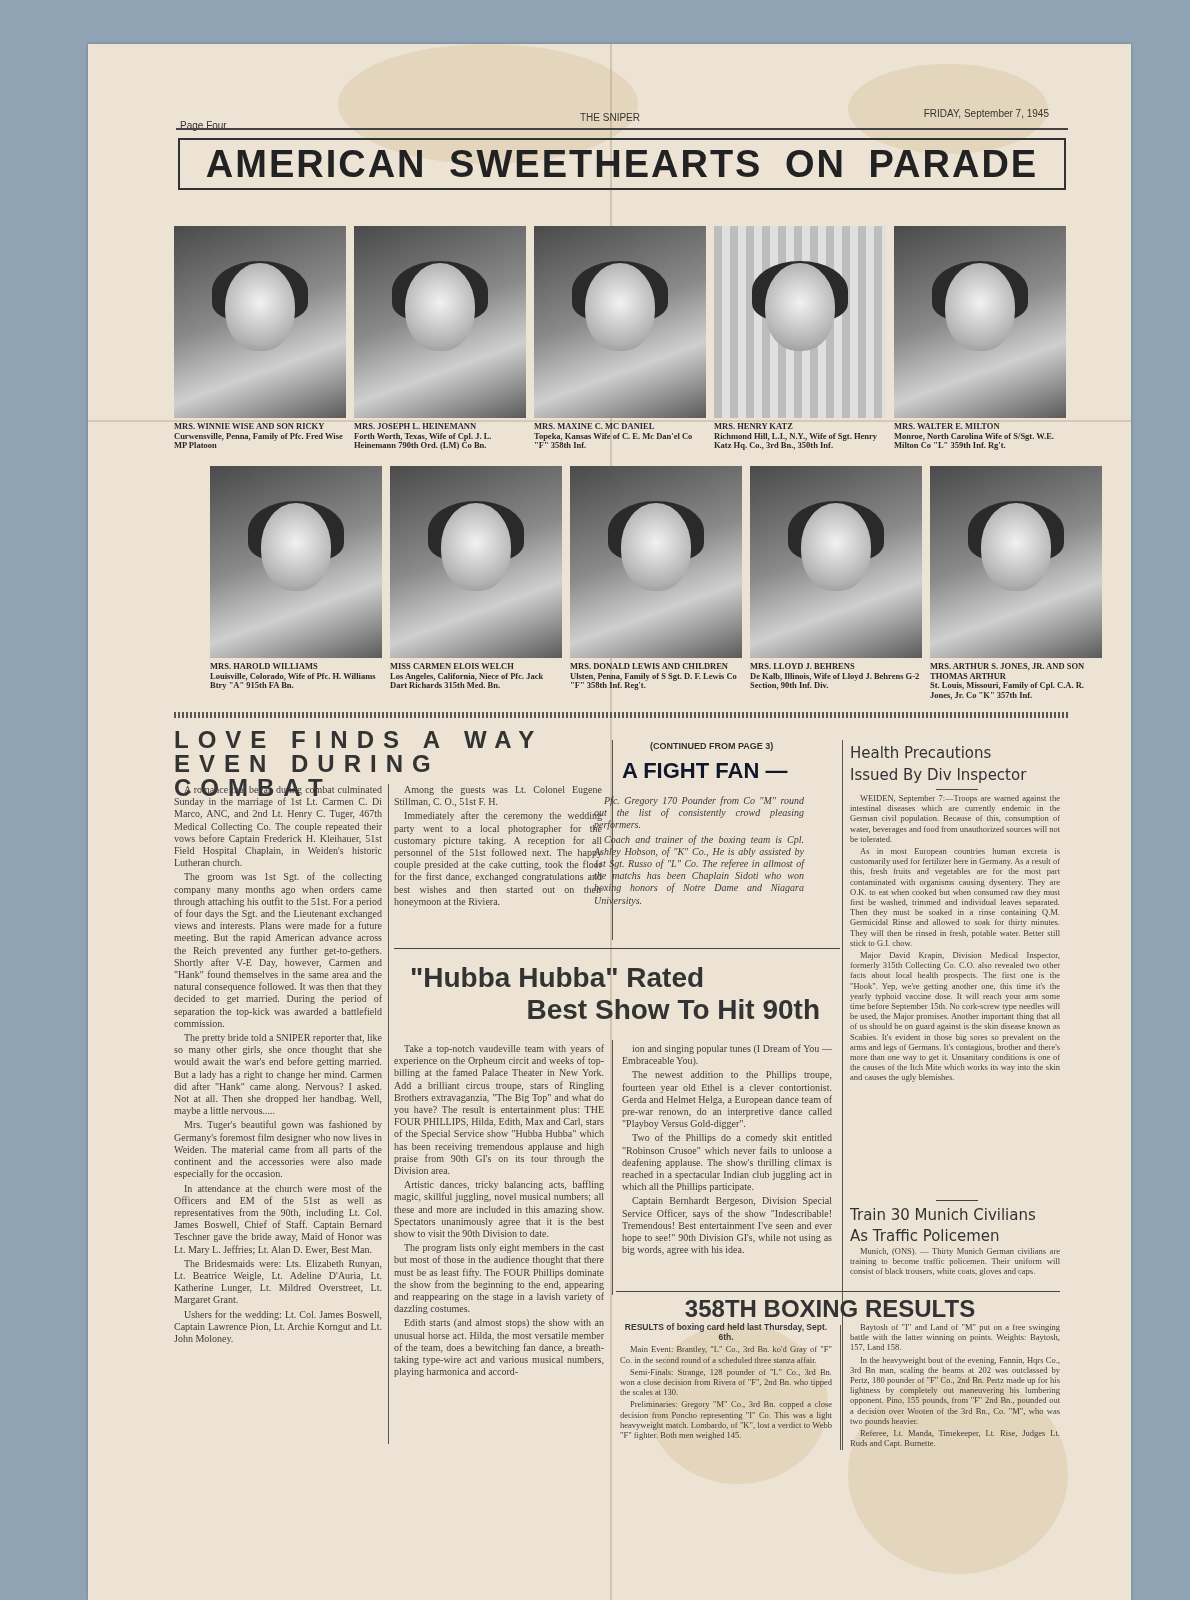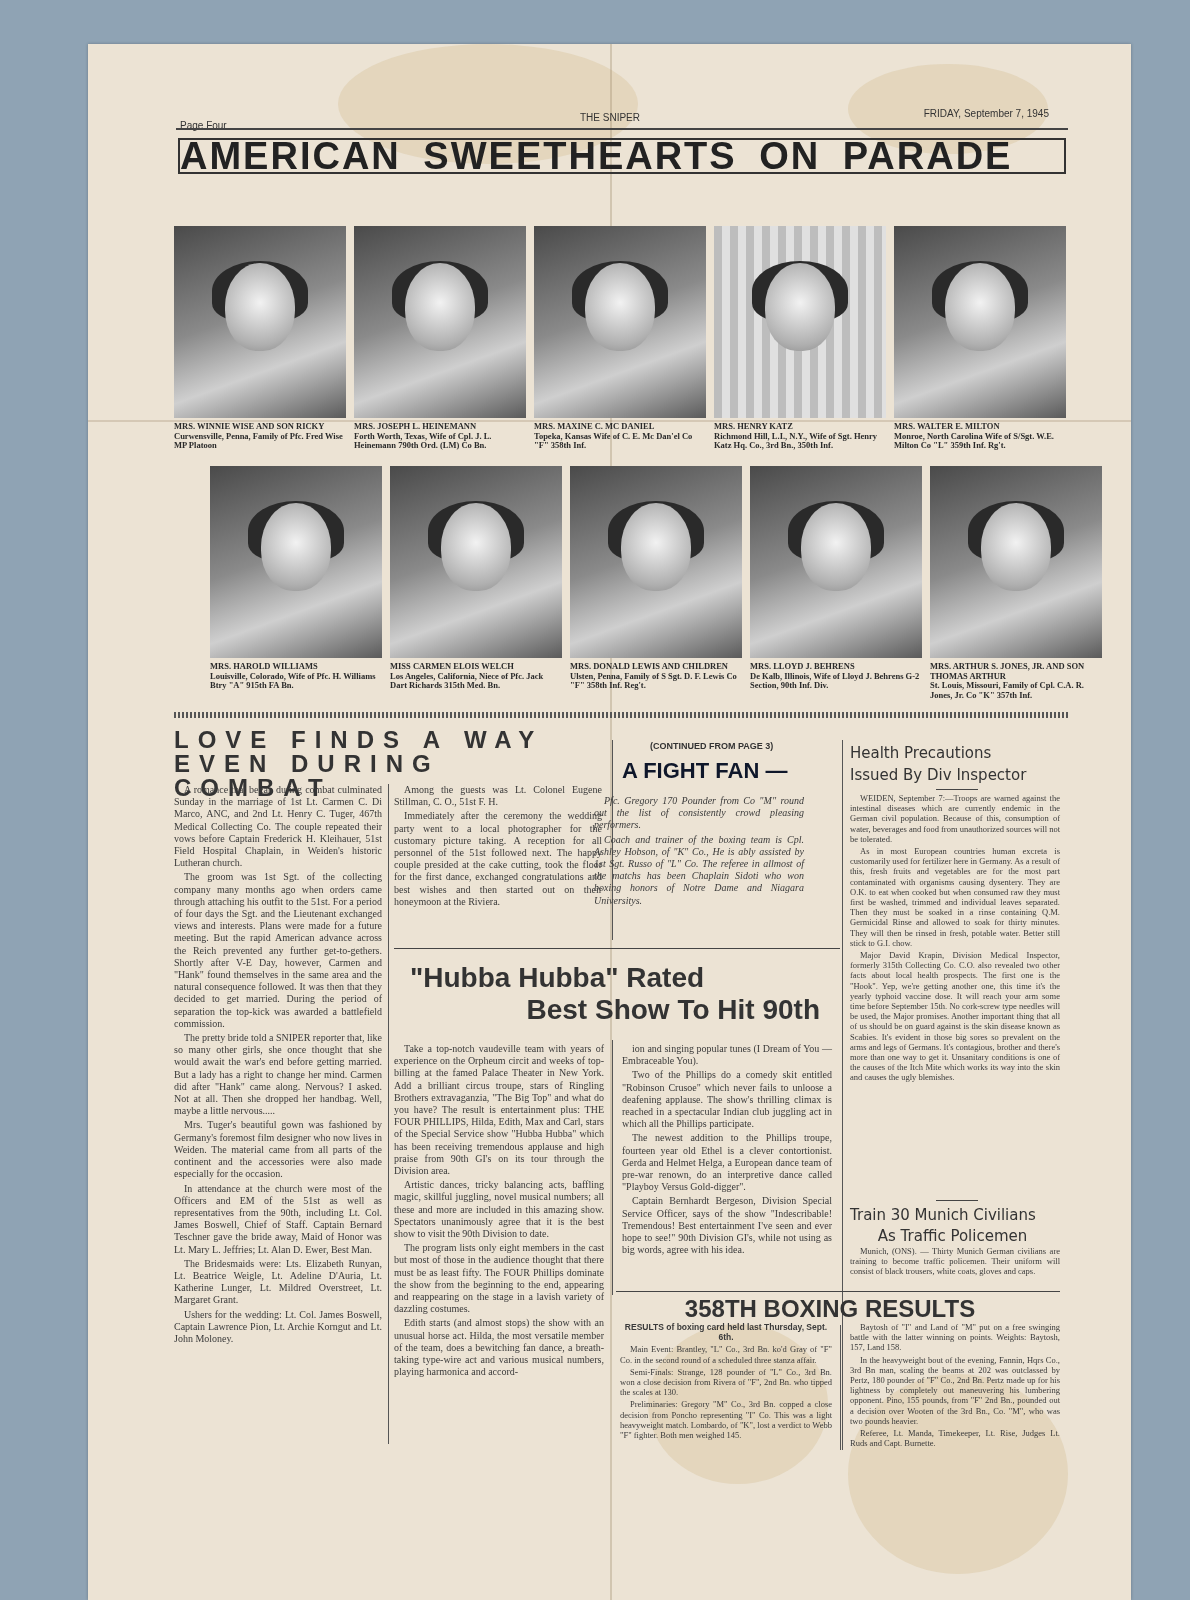--- a/index.html
+++ b/index.html
@@ -18,23 +18,23 @@
   .fold-v { position: absolute; left: 522px; top: 0; width: 2px; height: 100%; background: rgba(160,140,110,0.35); }
   .fold-h { position: absolute; left: 0; top: 376px; width: 100%; height: 2px; background: rgba(160,140,110,0.3); }
 
   .hdr { position: absolute; top: 68px; left: 88px; width: 1043px; font-family: "Liberation Sans", sans-serif; font-size: 10px; color: #333; }
   .hdr .left { position: absolute; left: 92px; top: 52px; }
   .hdr .center { position: absolute; left: 492px; top: 44px; }
   .hdr .right { position: absolute; right: 82px; top: 40px; }
   .hdr-rule { position: absolute; left: 176px; top: 128px; width: 892px; height: 2px; background: #444; }
 
   .banner {
-    position: absolute; left: 178px; top: 138px; width: 888px; height: 36px;
+    position: absolute; left: 178px; top: 138px; width: 888px; height: 52px;
     border: 2px solid #333; box-sizing: border-box;
-    display: flex; align-items: center; justify-content: flex-start;
+    display: flex; align-items: center; justify-content: center;
   }
   .banner span {
     font-family: "Liberation Sans", sans-serif; font-weight: bold; font-size: 38px;
     color: #222; letter-spacing: 2px; word-spacing: 10px;
   }
 
   .photo-grid { position: absolute; left: 174px; width: 896px; display: flex; gap: 8px; }
   .row1 { top: 226px; }
   .row2 { top: 466px; padding-left: 36px; }
   .card { width: 172px; }
@@ -225,42 +225,42 @@
 <div class="hrule" style="left:936px;top:789px;width:42px;"></div>
 <div class="health-col col-text">
   <p>WEIDEN, September 7:—Troops are warned against the intestinal diseases which are currently endemic in the German civil population. Because of this, consumption of water, beverages and food from unauthorized sources will not be tolerated.</p>
   <p>As in most European countries human excreta is customarily used for fertilizer here in Germany. As a result of this, fresh fruits and vegetables are for the most part contaminated with organisms causing dysentery. They are O.K. to eat when cooked but when consumed raw they must first be washed, trimmed and individual leaves separated. Then they must be soaked in a rinse containing Q.M. Germicidal Rinse and allowed to soak for thirty minutes. They will then be rinsed in fresh, potable water. Better still stick to G.I. chow.</p>
   <p>Major David Krapin, Division Medical Inspector, formerly 315th Collecting Co. C.O. also revealed two other facts about local health prospects. The first one is the "Hook". Yep, we're getting another one, this time it's the yearly typhoid vaccine dose. It will reach your arm some time before September 15th. No cork-screw type needles will be used, the Major promises. Another important thing that all of us should be on guard against is the skin disease known as Scabies. It's evident in those big sores so prevalent on the arms and legs of Germans. It's contagious, brother and there's more than one way to get it. Unsanitary conditions is one of the causes of the Itch Mite which works its way into the skin and causes the ugly blemishes.</p>
 </div>
 <div class="hrule" style="left:936px;top:1200px;width:42px;"></div>
 
 <div class="train-head">
   <div>Train 30 Munich Civilians</div>
-  <div style="text-align:center;">As Traffic Policemen</div>
+  <div style="text-align:left;">As Traffic Policemen</div>
 </div>
 <div class="train-col col-text">
   <p>Munich, (ONS). — Thirty Munich German civilians are training to become traffic policemen. Their uniform will consist of black trousers, white coats, gloves and caps.</p>
 </div>
 
 <div class="hrule" style="left:394px;top:948px;width:446px;"></div>
 <div class="hubba-head">
   <span class="l1">"Hubba Hubba" Rated</span>
   <span class="l2">Best Show To Hit 90th</span>
 </div>
 <div class="hubba-col1 col-text">
   <p>Take a top-notch vaudeville team with years of experience on the Orpheum circit and weeks of top-billing at the famed Palace Theater in New York. Add a brilliant circus troupe, stars of Ringling Brothers extravaganzia, "The Big Top" and what do you have? The result is entertainment plus: THE FOUR PHILLIPS, Hilda, Edith, Max and Carl, stars of the Special Service show "Hubba Hubba" which has been receiving tremendous applause and high praise from 90th GI's on its tour through the Division area.</p>
   <p>Artistic dances, tricky balancing acts, baffling magic, skillful juggling, novel musical numbers; all these and more are included in this amazing show. Spectators unanimously agree that it is the best show to visit the 90th Division to date.</p>
   <p>The program lists only eight members in the cast but most of those in the audience thought that there must be as least fifty. The FOUR Phillips dominate the show from the beginning to the end, appearing and reappearing on the stage in a lavish variety of dazzling costumes.</p>
   <p>Edith starts (and almost stops) the show with an unusual horse act. Hilda, the most versatile member of the team, does a bewitching fan dance, a breath-taking type-wire act and various musical numbers, playing harmonica and accord-</p>
 </div>
 <div class="vrule" style="left:612px;top:1040px;height:255px;"></div>
 <div class="hubba-col2 col-text">
   <p>ion and singing popular tunes (I Dream of You — Embraceable You).</p>
+  <p>The newest addition to the Phillips troupe, fourteen year old Ethel is a clever contortionist. Gerda and Helmet Helga, a European dance team of pre-war renown, do an interpretive dance called "Playboy Versus Gold-digger".</p>
   <p>Two of the Phillips do a comedy skit entitled "Robinson Crusoe" which never fails to unloose a deafening applause. The show's thrilling climax is reached in a spectacular Indian club juggling act in which all the Phillips participate.</p>
-  <p>The newest addition to the Phillips troupe, fourteen year old Ethel is a clever contortionist. Gerda and Helmet Helga, a European dance team of pre-war renown, do an interpretive dance called "Playboy Versus Gold-digger".</p>
   <p>Captain Bernhardt Bergeson, Division Special Service Officer, says of the show "Indescribable! Tremendous! Best entertainment I've seen and ever hope to see!" 90th Division GI's, while not using as big words, agree with his idea.</p>
 </div>
 
 <div class="hrule" style="left:616px;top:1291px;width:444px;"></div>
 <div class="box-head">358TH BOXING RESULTS</div>
 <div class="box-col1 col-text">
   <div class="box-lead">RESULTS of boxing card held last Thursday, Sept. 6th.</div>
   <p>Main Event: Brantley, "L" Co., 3rd Bn. ko'd Gray of "F" Co. in the second round of a scheduled three stanza affair.</p>
   <p>Semi-Finals: Strange, 128 pounder of "L" Co., 3rd Bn. won a close decision from Rivera of "F", 2nd Bn. who tipped the scales at 130.</p>
   <p>Preliminaries: Gregory "M" Co., 3rd Bn. copped a close decision from Poncho representing "I" Co. This was a light heavyweight match. Lombardo, of "K", lost a verdict to Webb "F" fighter. Both men weighed 145.</p>

